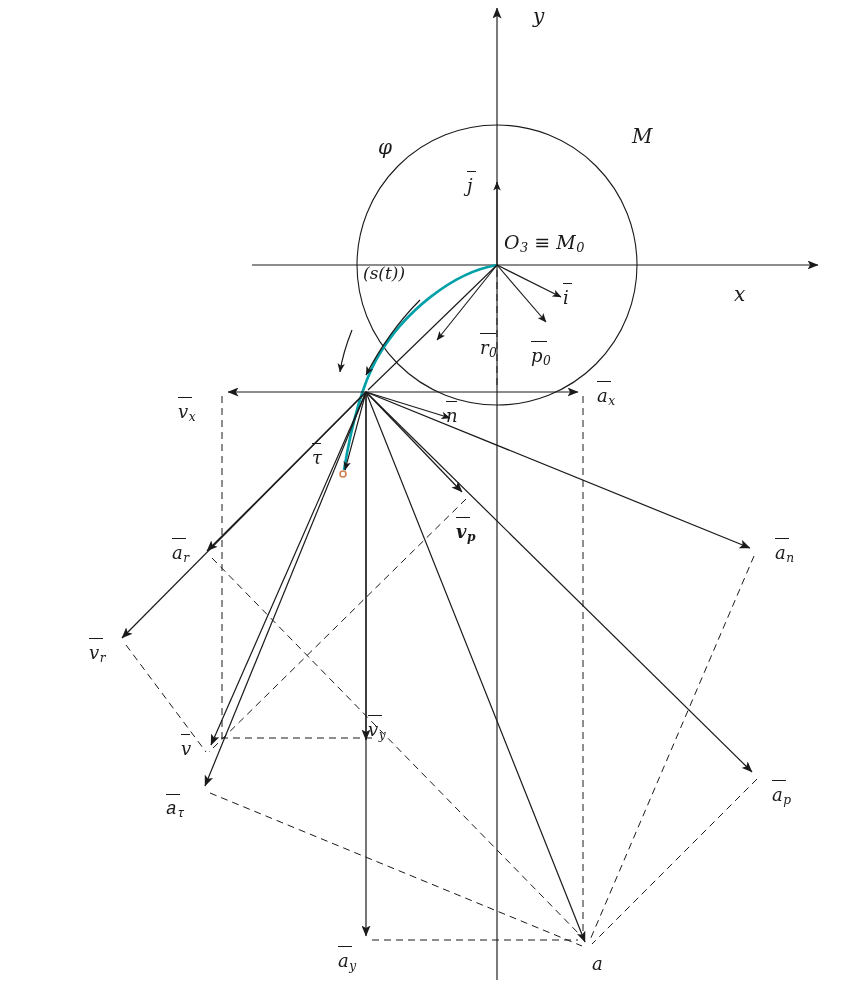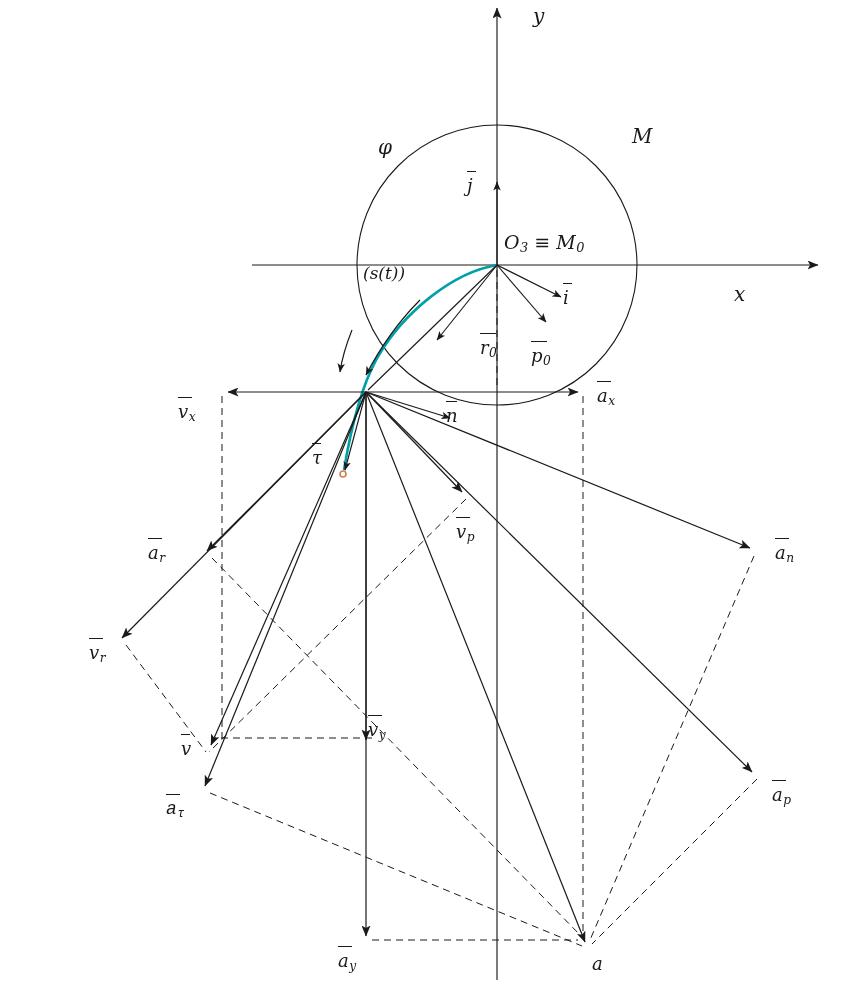--- a/index.html
+++ b/index.html
@@ -157,24 +157,24 @@
   <div class="lbl vec w9 f18" style="left:467px; top:170px;">j</div>
   <div class="lbl vec w16 f18" style="left:531px; top:322px;margin-top:18px;"><span>p</span><span class="sub">0</span></div>
   <div class="lbl vec w16 f18" style="left:460px; top:332px;margin-left:20px;"><span>r</span><span class="sub">0</span></div>
 
   <div class="lbl vec w9 f18" style="left:312px; top:442px;">τ</div>
   <div class="lbl vec w11 f18" style="left:446px; top:400px;">n</div>
 
   <div class="lbl vec w14 f18" style="left:178px; top:396px;"><span>v</span><span class="sub">x</span></div>
   <div class="lbl vec w14 f18" style="left:368px; top:714px;"><span>v</span><span class="sub">y</span></div>
   <div class="lbl vec w14 f18" style="left:89px; top:628px;margin-top:9px;"><span>v</span><span class="sub">r</span></div>
-  <div class="lbl vec w14 f18" style="left:456px; top:516px;"><span>v</span><span class="sub">p</span></div>
+  <div class="lbl vec w14 f18" style="left:456px; top:516px;font-weight:bold;"><span>v</span><span class="sub">p</span></div>
   <div class="lbl vec w9 f18" style="left:181px; top:733px;">v</div>
 
   <div class="lbl vec w14 f18" style="left:597px; top:380px;"><span>a</span><span class="sub">x</span></div>
   <div class="lbl vec w14 f18" style="left:338px; top:945px;"><span>a</span><span class="sub">y</span></div>
-  <div class="lbl vec w14 f18" style="left:148px; top:537px;"><span>a</span><span class="sub">r</span></div>
+  <div class="lbl vec w14 f18" style="left:172px; top:537px;"><span>a</span><span class="sub">r</span></div>
   <div class="lbl vec w14 f18" style="left:775px; top:537px;"><span>a</span><span class="sub">n</span></div>
   <div class="lbl vec w14 f18" style="left:772px; top:779px;"><span>a</span><span class="sub">p</span></div>
   <div class="lbl vec w14 f18" style="left:166px; top:793px;font-family:Liberation Mono, monospace;"><span>a</span><span class="sub">τ</span></div>
   <div class="lbl f18" style="left:592px; top:955px;">a</div>
 
 </div>
 
 </body></html>

